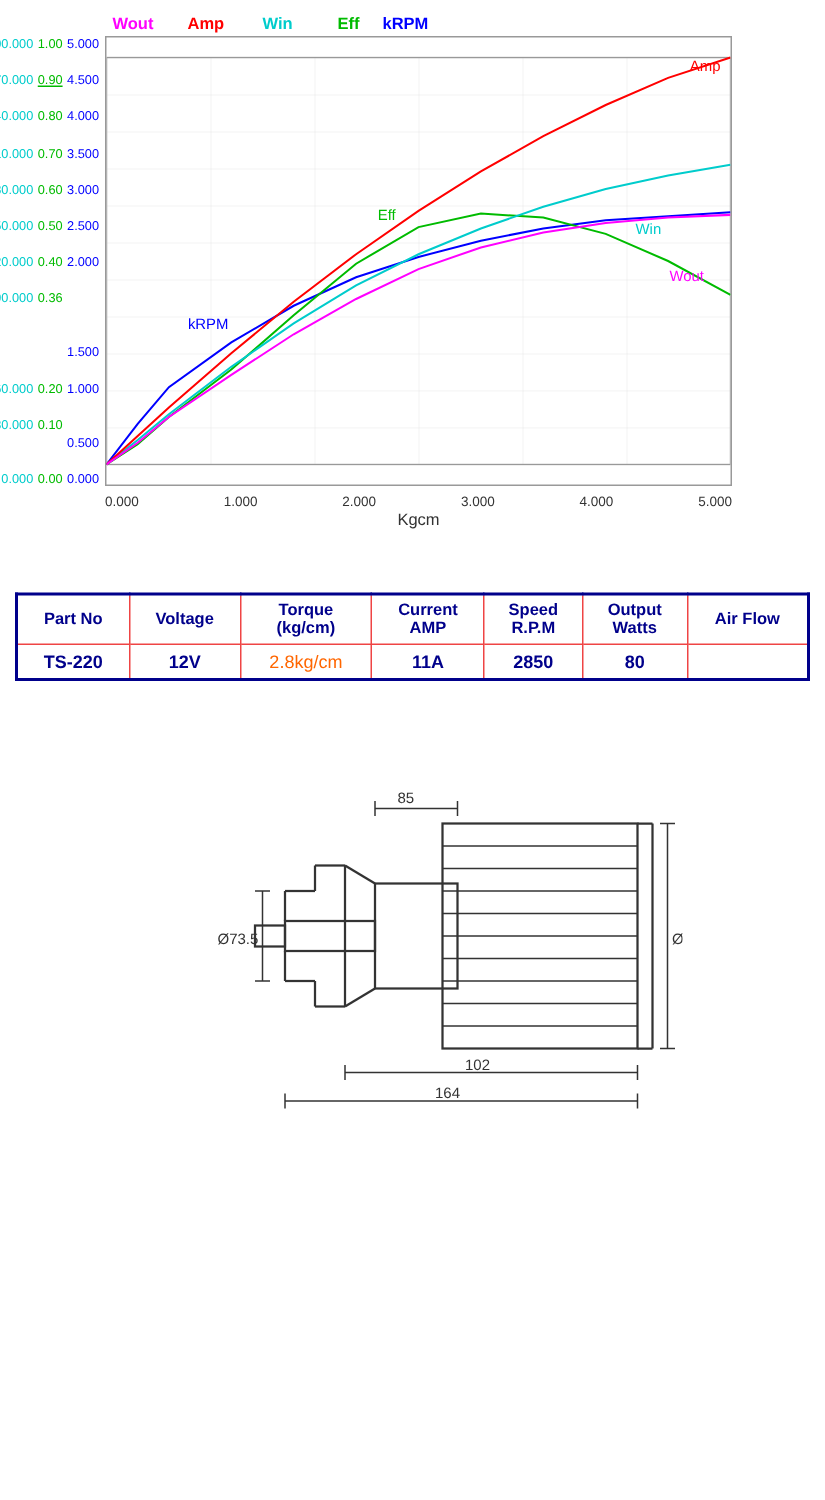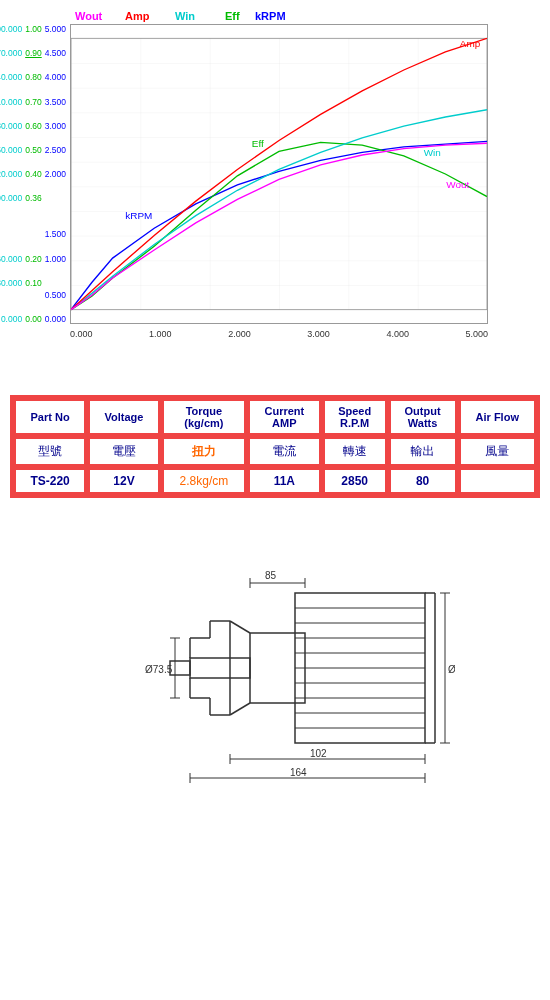--- a/index.html
+++ b/index.html
@@ -21,21 +21,21 @@
     
     .table-section {
       padding: 15px 10px;
     }
     table.data-table {
       width: 100%;
       border-collapse: collapse;
       border: 2px solid #00008B;
     }
     table.data-table th, table.data-table td {
-      border: 6px solid #ef4444;
+      border: 1px solid #ef4444;
       padding: 4px 6px;
       text-align: center;
       font-size: 12px;
     }
     table.data-table thead tr:first-child th {
       color: #00008B;
       font-weight: bold;
       background: #fff;
       font-size: 11px;
     }
@@ -167,20 +167,23 @@
 
       
       <div style="display:flex;justify-content:space-between;padding:2px 0 0 0;font-size:9px;color:#333;">
         <span>0.000</span>
         <span>1.000</span>
         <span>2.000</span>
         <span>3.000</span>
         <span>4.000</span>
         <span>5.000</span>
       </div>
+      <div style="text-align:center;font-size:11px;color:#333;margin-top:2px;">
+        <span>Kgcm</span>
+      </div>
     </div>
   </div>
 </div>
 
 <div class="table-section">
   <table class="data-table">
     <thead>
       <tr>
         <th>
           <span>Part No</span>
@@ -200,29 +203,20 @@
           <span>Speed</span><br>
           <span>R.P.M</span>
         </th>
         <th>
           <span>Output</span><br>
           <span>Watts</span>
         </th>
         <th>
           <span>Air  Flow</span>
         </th>
-      </tr>
-      <tr class="zh-row">
-        <td>型號</td>
-        <td>電壓</td>
-        <td style="color:#FF6600;font-weight:bold;">扭力</td>
-        <td>電流</td>
-        <td>轉速</td>
-        <td>輸出</td>
-        <td>風量</td>
       </tr>
     </thead>
     <tbody>
       <tr class="data-row">
         <td class="part-no-cell">TS-220</td>
         <td>12V</td>
         <td style="color:#FF6600;font-weight:normal;">2.8kg/cm</td>
         <td>11A</td>
         <td>2850</td>
         <td>80</td>

